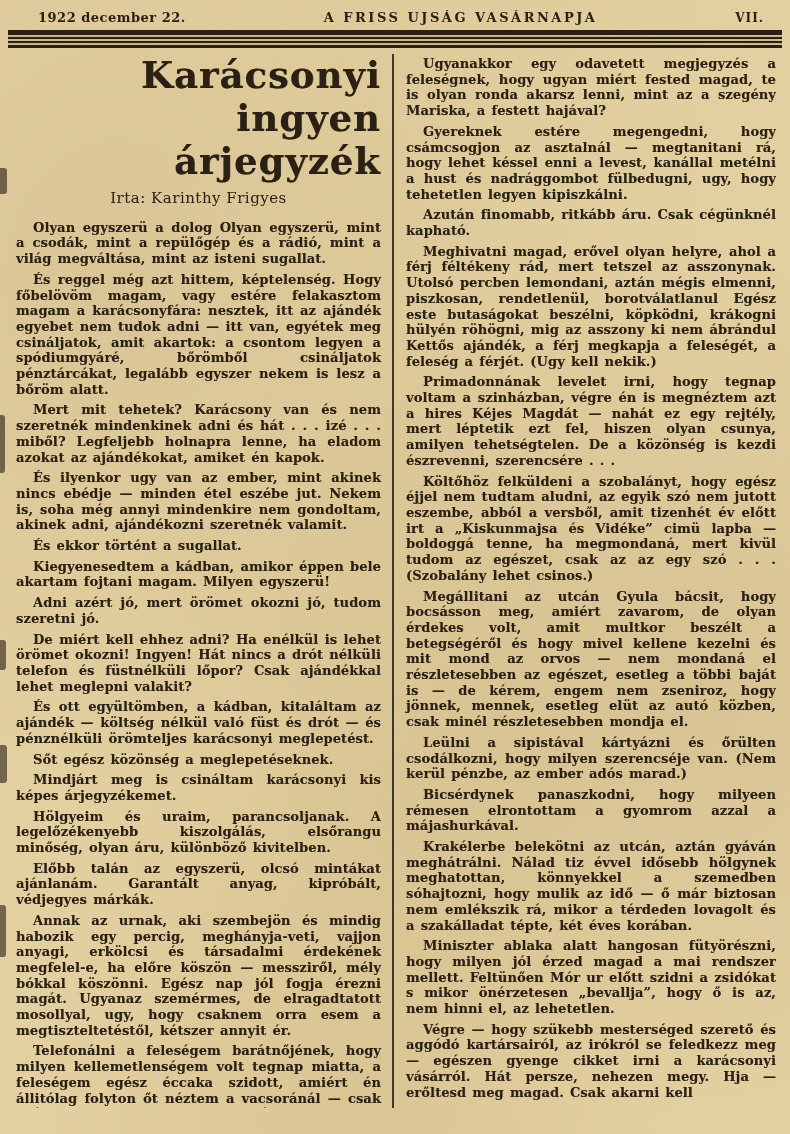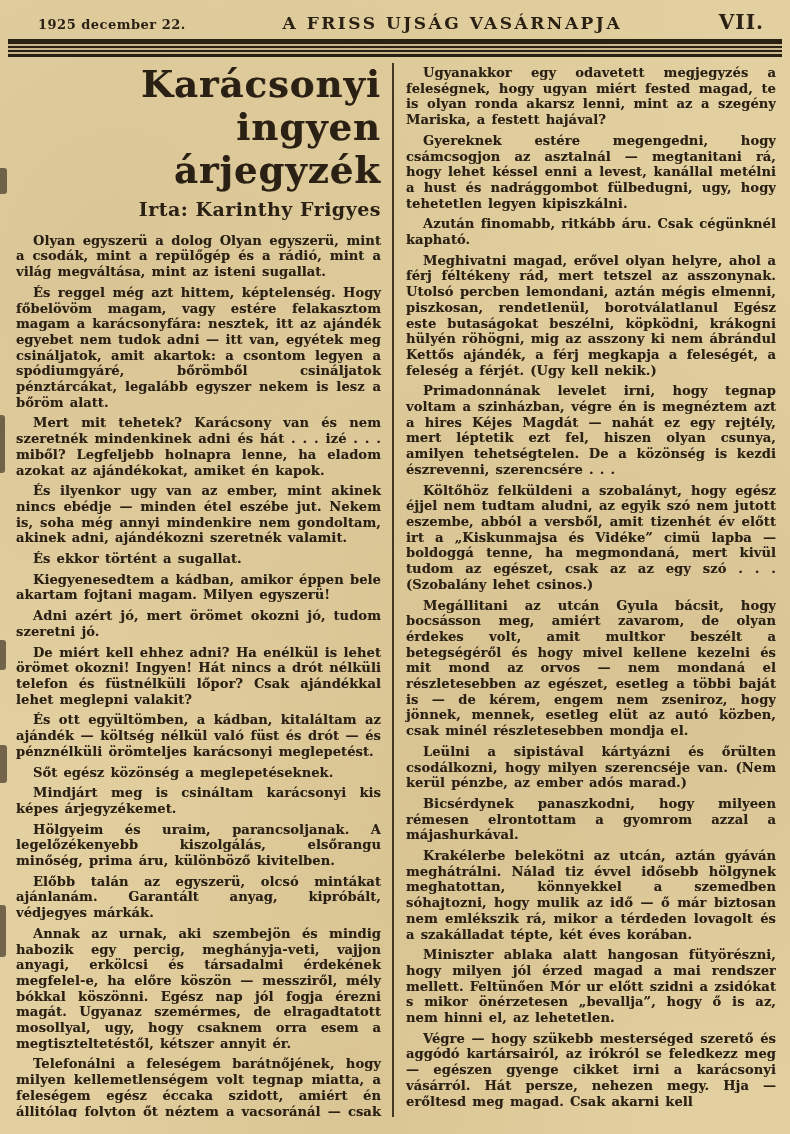--- a/index.html
+++ b/index.html
@@ -15,22 +15,22 @@
       radial-gradient(ellipse at 60% 10%, rgba(210,190,140,0.25), transparent 40%);
     font-family:"DejaVu Serif","Liberation Serif",serif;
     color:#2a2014;
   }
   .hdr{
     display:flex;align-items:baseline;
     padding:10px 26px 0 38px;
     font-weight:bold;
   }
   .hdr .date{font-size:13px;letter-spacing:0.5px;white-space:nowrap;}
-  .hdr .masthead{flex:1;text-align:center;font-size:17px;letter-spacing:2.5px;white-space:nowrap;}
-  .hdr .pagenum{font-size:20px;letter-spacing:1px;}
+  .hdr .masthead{flex:1;text-align:center;font-size:13px;letter-spacing:2.5px;white-space:nowrap;}
+  .hdr .pagenum{font-size:12px;letter-spacing:1px;}
   .rule-bar{
     margin:5px 8px 0 8px;height:13px;
     border-top:3px solid #2a2014;
     background:repeating-linear-gradient(to bottom,#2a2014 0 2px,rgba(42,32,20,0.12) 2px 4px);
     border-bottom:2px solid #2a2014;
   }
   .content{
     position:relative;
     display:flex;
     height:1060px;
@@ -43,23 +43,23 @@
   .title{
     text-align:right;
     font-weight:bold;
     font-size:37px;
     line-height:1.16;
     letter-spacing:1px;
     margin:0 0 4px 0;
     text-shadow:0.4px 0.4px 0 rgba(42,32,20,0.55);
   }
   .byline{
-    text-align:right;
-    font-weight:bold;
-    font-size:19px;
+    text-align:center;
+    font-weight:normal;
+    font-size:15px;
     margin:6px 0 13px 0;
     letter-spacing:0.5px;
   }
   .para{
     margin:0 0 5px 0;
     text-align:justify;
     text-indent:17px;
     font-size:13px;
     line-height:15.7px;
     font-weight:bold;
@@ -73,21 +73,21 @@
   .s3{top:640px;width:6px;height:30px;}
   .s4{top:745px;width:7px;height:38px;}
   .s5{top:905px;width:6px;height:52px;}
 </style>
 </head>
 <body>
 
 <div class="page">
 
   <div class="hdr">
-    <span class="date">1925 december 22.</span>
+    <span class="date">1922 december 22.</span>
     <span class="masthead">A FRISS UJSÁG VASÁRNAPJA</span>
     <span class="pagenum">VII.</span>
   </div>
 
   <div class="rule-bar"></div>
 
   <div class="content">
 
     <div class="col col-left">
       <h1 class="title">
@@ -100,21 +100,21 @@
           <p class="para">És reggel még azt hittem, képtelenség. Hogy főbelövöm magam, vagy estére felakasztom magam a karácsonyfára: nesztek, itt az ajándék egyebet nem tudok adni — itt van, egyétek meg csináljatok, amit akartok: a csontom legyen a spódiumgyáré, bőrömből csináljatok pénztárcákat, legalább egyszer nekem is lesz a bőröm alatt.</p>
           <p class="para">Mert mit tehetek? Karácsony van és nem szeretnék mindenkinek adni és hát . . . izé . . . miből? Legfeljebb holnapra lenne, ha eladom azokat az ajándékokat, amiket én kapok.</p>
           <p class="para">És ilyenkor ugy van az ember, mint akinek nincs ebédje — minden étel eszébe jut. Nekem is, soha még annyi mindenkire nem gondoltam, akinek adni, ajándékozni szeretnék valamit.</p>
           <p class="para">És ekkor történt a sugallat.</p>
           <p class="para">Kiegyenesedtem a kádban, amikor éppen bele akartam fojtani magam. Milyen egyszerü!</p>
           <p class="para">Adni azért jó, mert örömet okozni jó, tudom szeretni jó.</p>
           <p class="para">De miért kell ehhez adni? Ha enélkül is lehet örömet okozni! Ingyen! Hát nincs a drót nélküli telefon és füstnélküli lőpor? Csak ajándékkal lehet meglepni valakit?</p>
           <p class="para">És ott együltömben, a kádban, kitaláltam az ajándék — költség nélkül való füst és drót — és pénznélküli örömteljes karácsonyi meglepetést.</p>
           <p class="para">Sőt egész közönség a meglepetéseknek.</p>
           <p class="para">Mindjárt meg is csináltam karácsonyi kis képes árjegyzékemet.</p>
-          <p class="para">Hölgyeim és uraim, parancsoljanak. A legelőzékenyebb kiszolgálás, elsőrangu minőség, prima áru, különböző kivitelben.</p>
+          <p class="para">Hölgyeim és uraim, parancsoljanak. A legelőzékenyebb kiszolgálás, elsőrangu minőség, olyan áru, különböző kivitelben.</p>
           <p class="para">Előbb talán az egyszerü, olcsó mintákat ajánlanám. Garantált anyag, kipróbált, védjegyes márkák.</p>
           <p class="para">Annak az urnak, aki szembejön és mindig habozik egy percig, meghányja-veti, vajjon anyagi, erkölcsi és társadalmi érdekének megfelel-e, ha előre köszön — messziről, mély bókkal köszönni. Egész nap jól fogja érezni magát. Ugyanaz szemérmes, de elragadtatott mosollyal, ugy, hogy csaknem orra esem a megtiszteltetéstől, kétszer annyit ér.</p>
           <p class="para">Telefonálni a feleségem barátnőjének, hogy milyen kellemetlenségem volt tegnap miatta, a feleségem egész éccaka szidott, amiért én állitólag folyton őt néztem a vacsoránál — csak azért hivtam fel, hogy az istenért, legyen ugy, mintha ő nem tetszene nekem.</p>
         </div>
 
     </div>
 
     <div class="col col-right">
       <div>
           <p class="para">Ugyanakkor egy odavetett megjegyzés a feleségnek, hogy ugyan miért fested magad, te is olyan ronda akarsz lenni, mint az a szegény Mariska, a festett hajával?</p>

